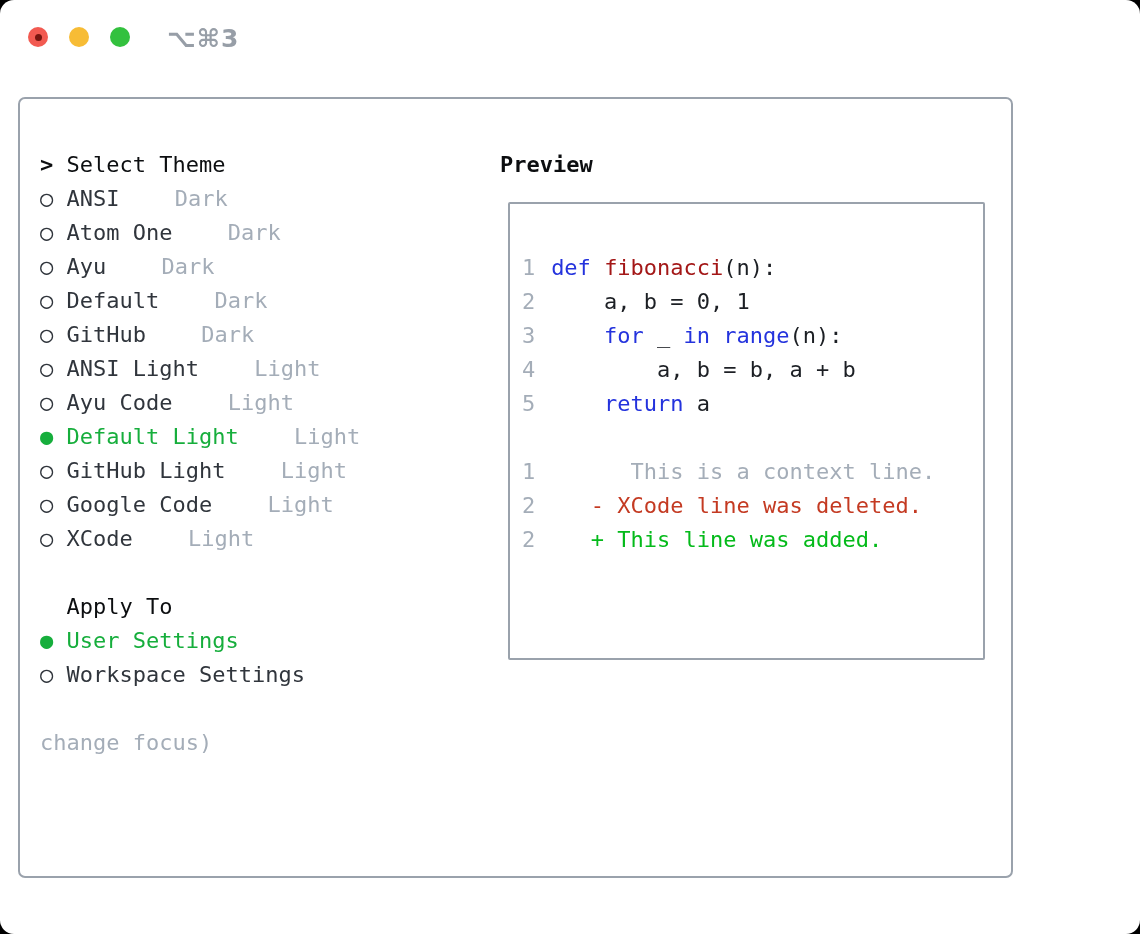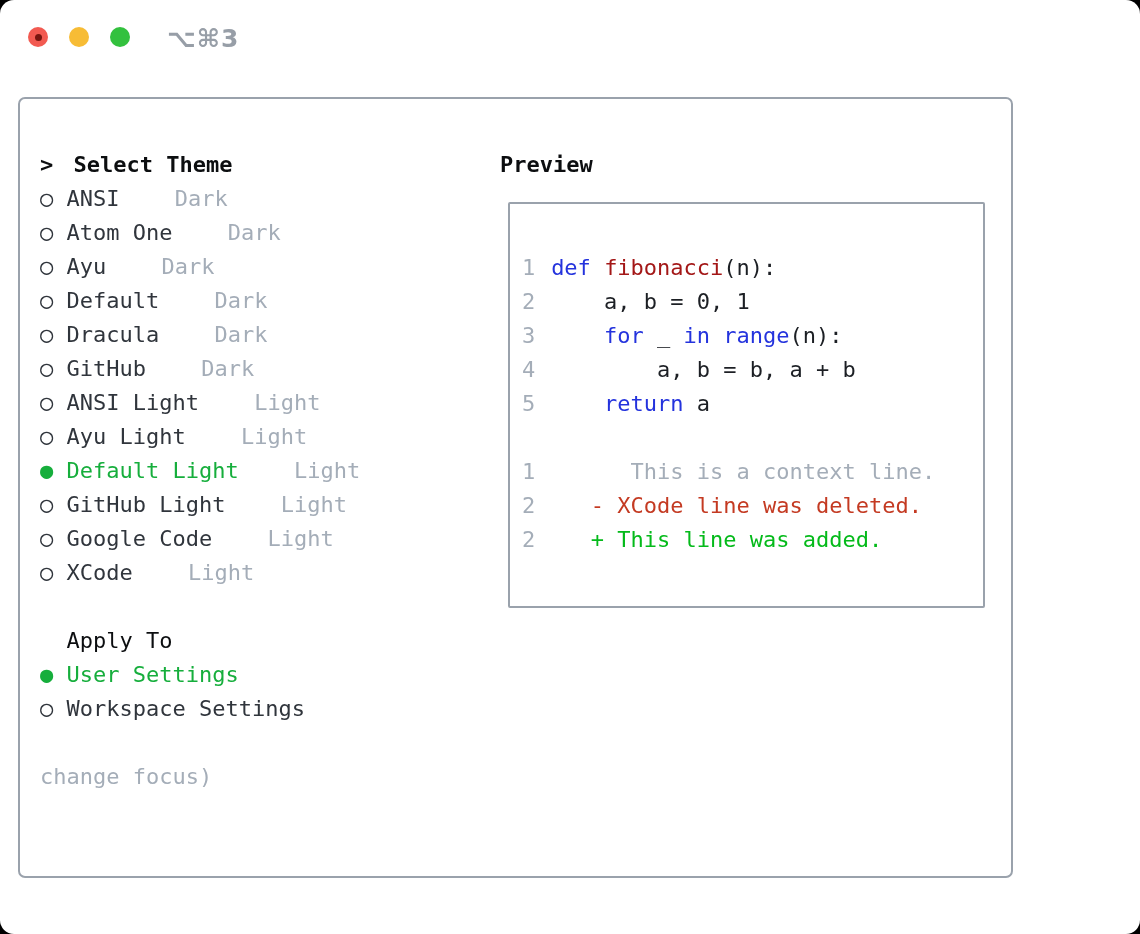--- a/index.html
+++ b/index.html
@@ -21,33 +21,33 @@
     font-family:"DejaVu Sans","Liberation Sans",sans-serif;
   }
   
   .panel{
     position:absolute;left:18px;top:97px;width:991px;height:777px;
     border:2px solid var(--border-gray,#9aa2ac);border-radius:7px;background:#fff;
   }
   .row{height:34px;line-height:34px;font-size:22px;white-space:pre;}
   .left-col{position:absolute;left:20px;top:49px;}
   .cursor{font-weight:bold;color:var(--header-black,#0c0e10);}
-  .hdr{font-weight:bold;color:var(--header-black,#0c0e10);margin-left:7px;}
+  .hdr{font-weight:normal;color:var(--header-black,#0c0e10);}
   .theme-item .name{color:var(--text-dark,#30353c);}
   .theme-item .bullet{color:var(--text-dark,#30353c);}
   .theme-item.selected .name,.theme-item.selected .bullet{color:var(--selected-green,#16ae3c);}
   .suffix{color:var(--muted-gray,#a4adb8);margin-left:42px;}
   .apply-header{color:var(--header-black,#0c0e10);padding-left:2ch;}
   .apply-item .name,.apply-item .bullet{color:var(--text-dark,#30353c);}
   .apply-item.selected .name,.apply-item.selected .bullet{color:var(--selected-green,#16ae3c);}
   .help{color:var(--muted-gray,#a4adb8);}
   
   .preview-label{position:absolute;left:480px;top:49px;font-weight:bold;color:var(--header-black,#0c0e10);}
   .preview-box{
-    position:absolute;left:488px;top:103px;width:477px;height:406px;
+    position:absolute;left:488px;top:103px;width:477px;height:458px;
     border:2px solid var(--border-gray,#9aa2ac);border-radius:2px;
     box-sizing:border-box;padding:47px 0 0 12px;background:#fff;
   }
   .lnum{display:inline-block;width:2.2ch;color:var(--muted-gray,#a4adb8);}
   .tk-pl{color:var(--code-black,#1c1f24);}
   .tk-kw{color:var(--keyword-blue,#2433dd);}
   .tk-fn{color:var(--function-red,#a31717);}
   .tk-ctx{color:var(--muted-gray,#9aa2ac);}
   .tk-del{color:var(--deleted-red,#c43a22);}
   .tk-add{color:var(--added-green,#04ba1a);}
@@ -66,24 +66,23 @@
   </div>
 
   <div class="panel">
     <div class="left-col">
       <div class="row"><span class="cursor">&gt;</span><span> </span><span class="hdr">Select Theme</span></div>
       <div id="theme-list">
           <div class="row theme-item"><span class="bullet">○</span><span> </span><span class="name">ANSI</span><span class="suffix"> Dark</span></div>
           <div class="row theme-item"><span class="bullet">○</span><span> </span><span class="name">Atom One</span><span class="suffix"> Dark</span></div>
           <div class="row theme-item"><span class="bullet">○</span><span> </span><span class="name">Ayu</span><span class="suffix"> Dark</span></div>
           <div class="row theme-item"><span class="bullet">○</span><span> </span><span class="name">Default</span><span class="suffix"> Dark</span></div>
-          <div class="row theme-item"><span class="bullet">○</span><span> </span><span class="name">Dracula</span><span class="suffix"> Dark</span></div>
           <div class="row theme-item"><span class="bullet">○</span><span> </span><span class="name">GitHub</span><span class="suffix"> Dark</span></div>
           <div class="row theme-item"><span class="bullet">○</span><span> </span><span class="name">ANSI Light</span><span class="suffix"> Light</span></div>
-          <div class="row theme-item"><span class="bullet">○</span><span> </span><span class="name">Ayu Light</span><span class="suffix"> Light</span></div>
+          <div class="row theme-item"><span class="bullet">○</span><span> </span><span class="name">Ayu Code</span><span class="suffix"> Light</span></div>
           <div class="row theme-item selected"><span class="bullet">●</span><span> </span><span class="name">Default Light</span><span class="suffix"> Light</span></div>
           <div class="row theme-item"><span class="bullet">○</span><span> </span><span class="name">GitHub Light</span><span class="suffix"> Light</span></div>
           <div class="row theme-item"><span class="bullet">○</span><span> </span><span class="name">Google Code</span><span class="suffix"> Light</span></div>
           <div class="row theme-item"><span class="bullet">○</span><span> </span><span class="name">XCode</span><span class="suffix"> Light</span></div>
         </div>
       <div class="row"> </div>
       <div class="row apply-header">Apply To</div>
       <div id="apply-list">
           <div class="row apply-item selected"><span class="bullet">●</span><span> </span><span class="name">User Settings</span></div>
           <div class="row apply-item"><span class="bullet">○</span><span> </span><span class="name">Workspace Settings</span></div>

